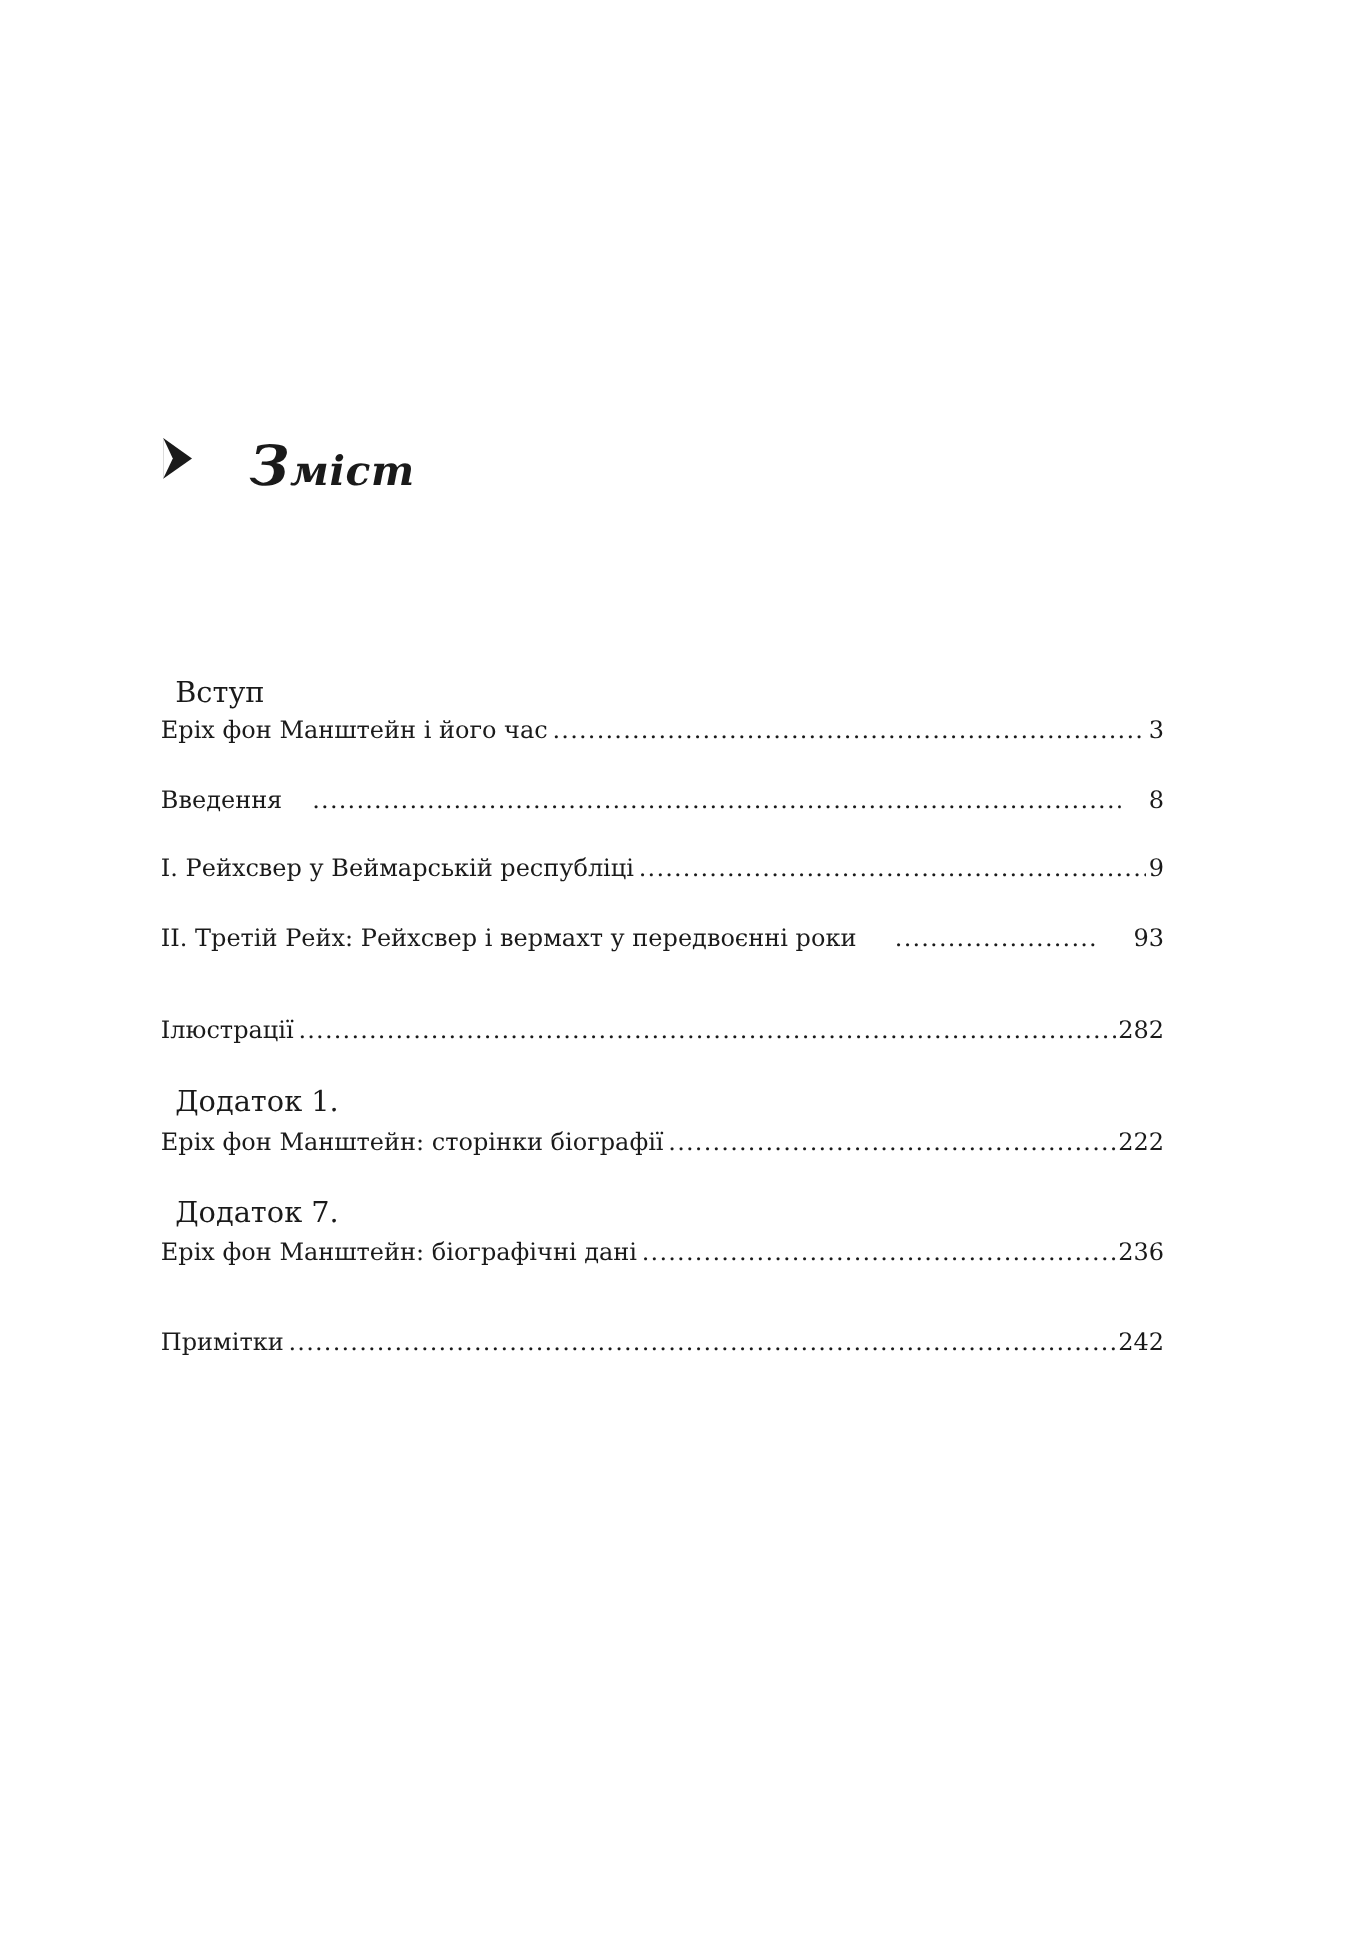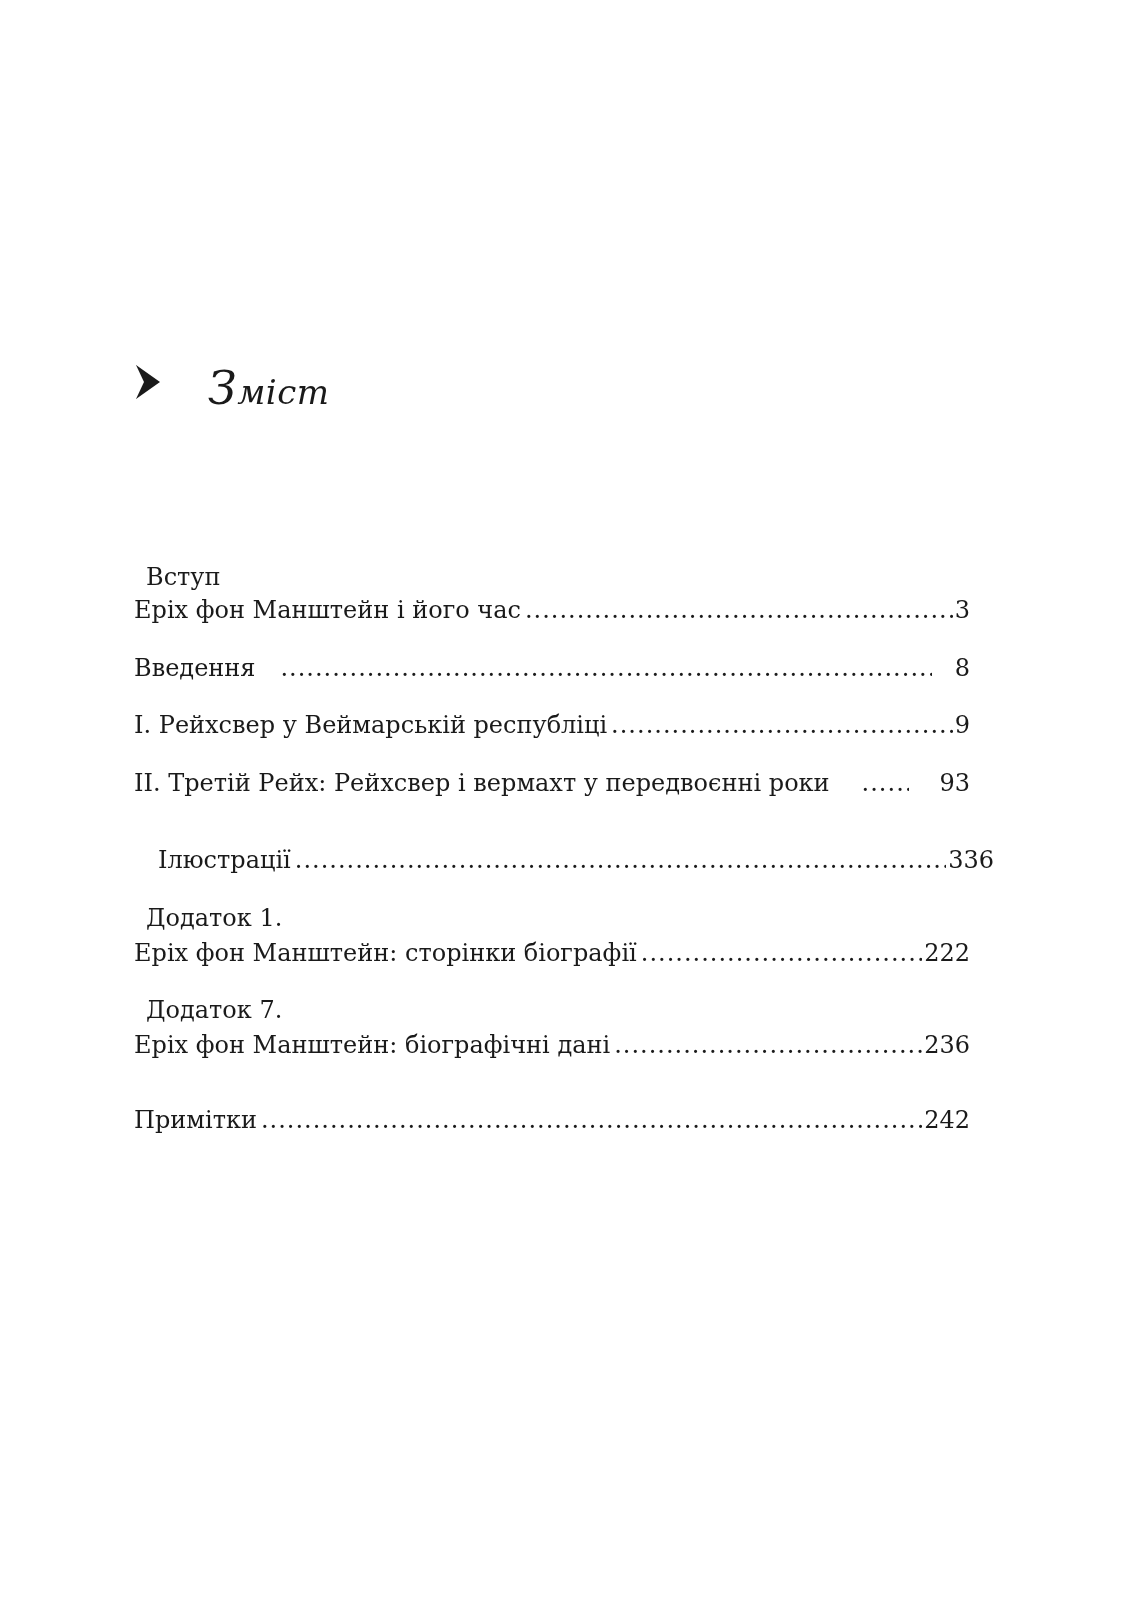--- a/index.html
+++ b/index.html
@@ -4,26 +4,26 @@
 <style>
   html, body { margin: 0; padding: 0; background: #ffffff; }
   body { width: 1142px; height: 1615px; position: relative; overflow: hidden;
          font-family: "DejaVu Serif", "Liberation Serif", serif; color: #1a1a1a; }
   .heading { position: absolute; left: 136px; top: 352px; height: 60px; display: flex; align-items: center; }
   .arrow { width: 0; height: 0; border-top: 17px solid transparent; border-bottom: 17px solid transparent;
            border-left: 24px solid #1a1a1a; position: relative; }
   .arrow::after { content: ""; position: absolute; left: -24px; top: -17px; width: 0; height: 0;
            border-top: 17px solid transparent; border-bottom: 17px solid transparent;
            border-left: 8px solid #ffffff; }
-  .title { margin-left: 48px; font-family: "DejaVu Serif", serif; font-weight: normal; font-style: italic;
+  .title { margin-left: 48px; font-family: "DejaVu Serif", serif; font-weight: bold; font-style: italic;
            font-size: 46px; letter-spacing: 0.5px; margin-top: 12px; }
   .title .small { font-size: 34px; }
   .toc { position: absolute; left: 134px; width: 836px; top: 0; }
   .line { position: absolute; left: 0; width: 836px; display: flex; align-items: baseline;
-          font-size: 24px; white-space: nowrap; }
+          font-size: 20px; white-space: nowrap; }
   .line .txt { flex: 0 0 auto; padding-right: 4px; }
   .line .dots { flex: 1 1 auto; overflow: hidden; letter-spacing: 1px; color: #1a1a1a; }
   .line .dots::before { content: "..................................................................................................................................................................................................................."; }
   .line .pg { flex: 0 0 auto; padding-left: 2px; }
   .section { position: absolute; left: 12px; font-size: 24px; font-weight: normal; }
 </style>
 </head>
 <body>
 
 <div class="heading">
@@ -51,24 +51,24 @@
     <span class="dots"></span>
     <span class="pg">9</span>
   </div>
 
   <div class="line" style="top:769px;gap:28px;">
     <span class="txt">II. Третій Рейх: Рейхсвер і вермахт у передвоєнні роки</span>
     <span class="dots"></span>
     <span class="pg">93</span>
   </div>
 
-  <div class="line" style="top:846px;margin-left:24px;">
+  <div class="line" style="top:846px;">
     <span class="txt">Ілюстрації</span>
     <span class="dots"></span>
-    <span class="pg">336</span>
+    <span class="pg">282</span>
   </div>
 
   <div class="section" style="top:904px;">Додаток 1.</div>
 
   <div class="line" style="top:939px;">
     <span class="txt">Еріх фон Манштейн: сторінки біографії</span>
     <span class="dots"></span>
     <span class="pg">222</span>
   </div>
 

